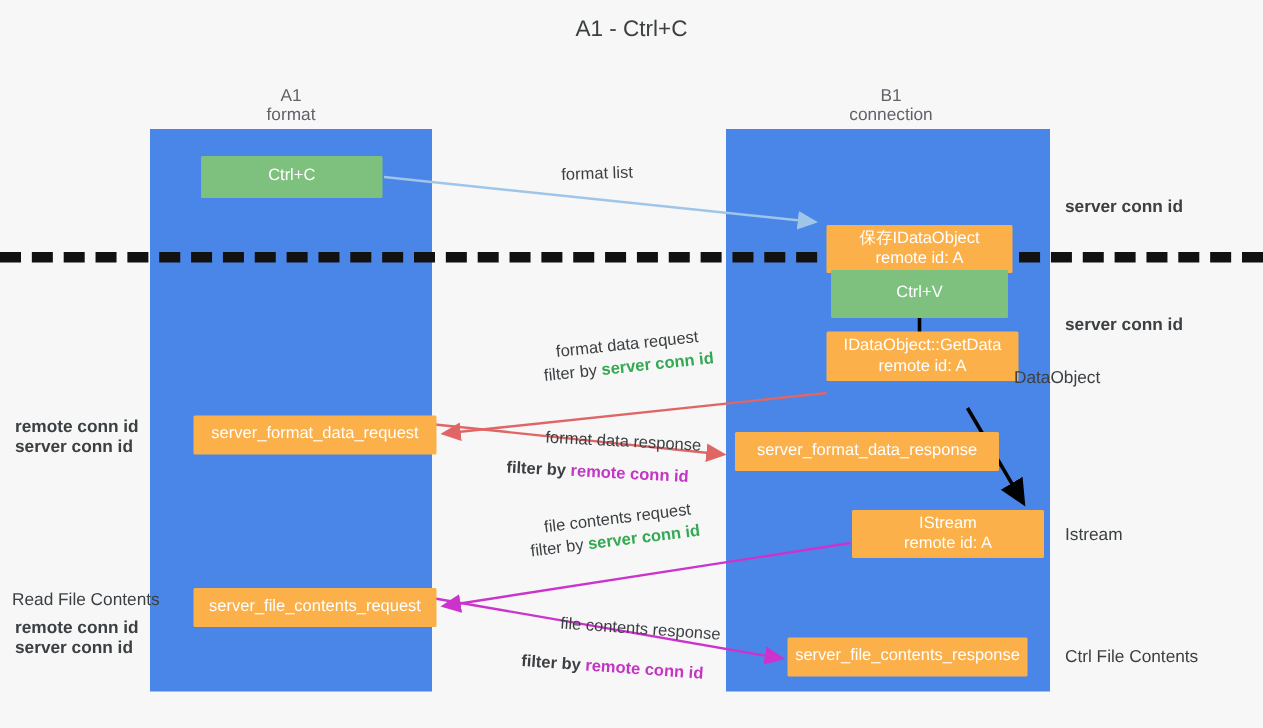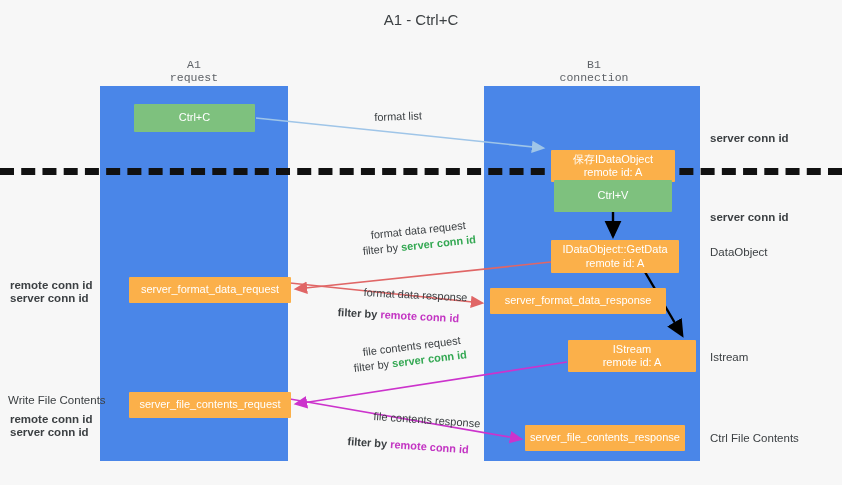--- a/index.html
+++ b/index.html
@@ -14,21 +14,21 @@
   #stage{position:relative;width:842px;height:485px;}
 
   
   .title{
     position:absolute;left:0;top:10px;width:842px;
     text-align:center;font-size:15px;line-height:20px;color:#3c4043;
   }
 
   
   .colhead{
-    position:absolute;text-align:center;font-size:11.5px;line-height:13px;color:#5f6368;font-family:Liberation Mono, monospace;
+    position:absolute;text-align:center;font-size:11.5px;line-height:13px;color:#5f6368;
   }
   .colhead .l1{display:block;}
   .colhead .l2{display:block;}
 
   
   .lane{position:absolute;background:#4a86e8;}
 
   
   .box{
     position:absolute;box-sizing:border-box;
@@ -59,21 +59,21 @@
 <body>
 
 <div id="stage">
 
   <div class="title">
     <div>A1 - Ctrl+C</div>
   </div>
 
   <div class="colhead" style="left:130px;top:58px;width:128px;">
     <span class="l1">A1</span>
-    <span class="l2">request</span>
+    <span class="l2">format</span>
   </div>
   <div class="colhead" style="left:530px;top:58px;width:128px;">
     <span class="l1">B1</span>
     <span class="l2">connection</span>
   </div>
 
   <div class="lane" style="left:100px;top:86px;width:188px;height:375px;"></div>
   <div class="lane" style="left:484px;top:86px;width:216px;height:375px;"></div>
 
   <svg class="overlay" viewBox="0 0 842 485">
@@ -123,21 +123,21 @@
 
   <div class="box orange" style="left:551px;top:127px;width:124px;height:32px;margin-top:23px;">
     <span>保存IDataObject</span>
     <span>remote id: A</span>
   </div>
 
   <div class="box green" style="left:554px;top:180px;width:118px;height:32px;">
     <span>Ctrl+V</span>
   </div>
 
-  <div class="box orange" style="left:551px;top:240px;width:128px;height:33px;">
+  <div class="box orange" style="left:551px;top:221px;width:128px;height:33px;">
     <span>IDataObject::GetData</span>
     <span>remote id: A</span>
   </div>
 
   <div class="box orange" style="left:490px;top:288px;width:176px;height:26px;">
     <span>server_format_data_response</span>
   </div>
 
   <div class="box orange" style="left:568px;top:340px;width:128px;height:32px;">
     <span>IStream</span>
@@ -175,24 +175,24 @@
 
   <div class="lbl rot" style="left:374px;top:409px;transform:rotate(4deg);">
     <span>file contents response</span>
   </div>
   <div class="lbl rot" style="left:348px;top:434px;transform:rotate(4deg);font-weight:bold;">
     <span style="font-weight:bold;color:#3c4043;">filter by </span><span class="magenta-t">remote conn id</span>
   </div>
 
   <div class="rightlbl green-t" style="left:710px;top:131px;">server conn id</div>
   <div class="rightlbl green-t" style="left:710px;top:210px;">server conn id</div>
-  <div class="rightlbl" style="left:710px;top:245px;">DataObject</div>
+  <div class="rightlbl" style="left:676px;top:245px;">DataObject</div>
   <div class="rightlbl" style="left:710px;top:350px;">Istream</div>
   <div class="rightlbl" style="left:710px;top:431px;">Ctrl File Contents</div>
 
   <div class="leftlbl sideid magenta-t" style="left:10px;top:278px;">remote conn id</div>
   <div class="leftlbl sideid green-t" style="left:10px;top:291px;">server conn id</div>
 
-  <div class="leftlbl" style="left:8px;top:393px;">Write File Contents</div>
+  <div class="leftlbl" style="left:8px;top:393px;">Read File Contents</div>
   <div class="leftlbl sideid magenta-t" style="left:10px;top:412px;">remote conn id</div>
   <div class="leftlbl sideid green-t" style="left:10px;top:425px;">server conn id</div>
 
 </div>
 
 </body></html>

